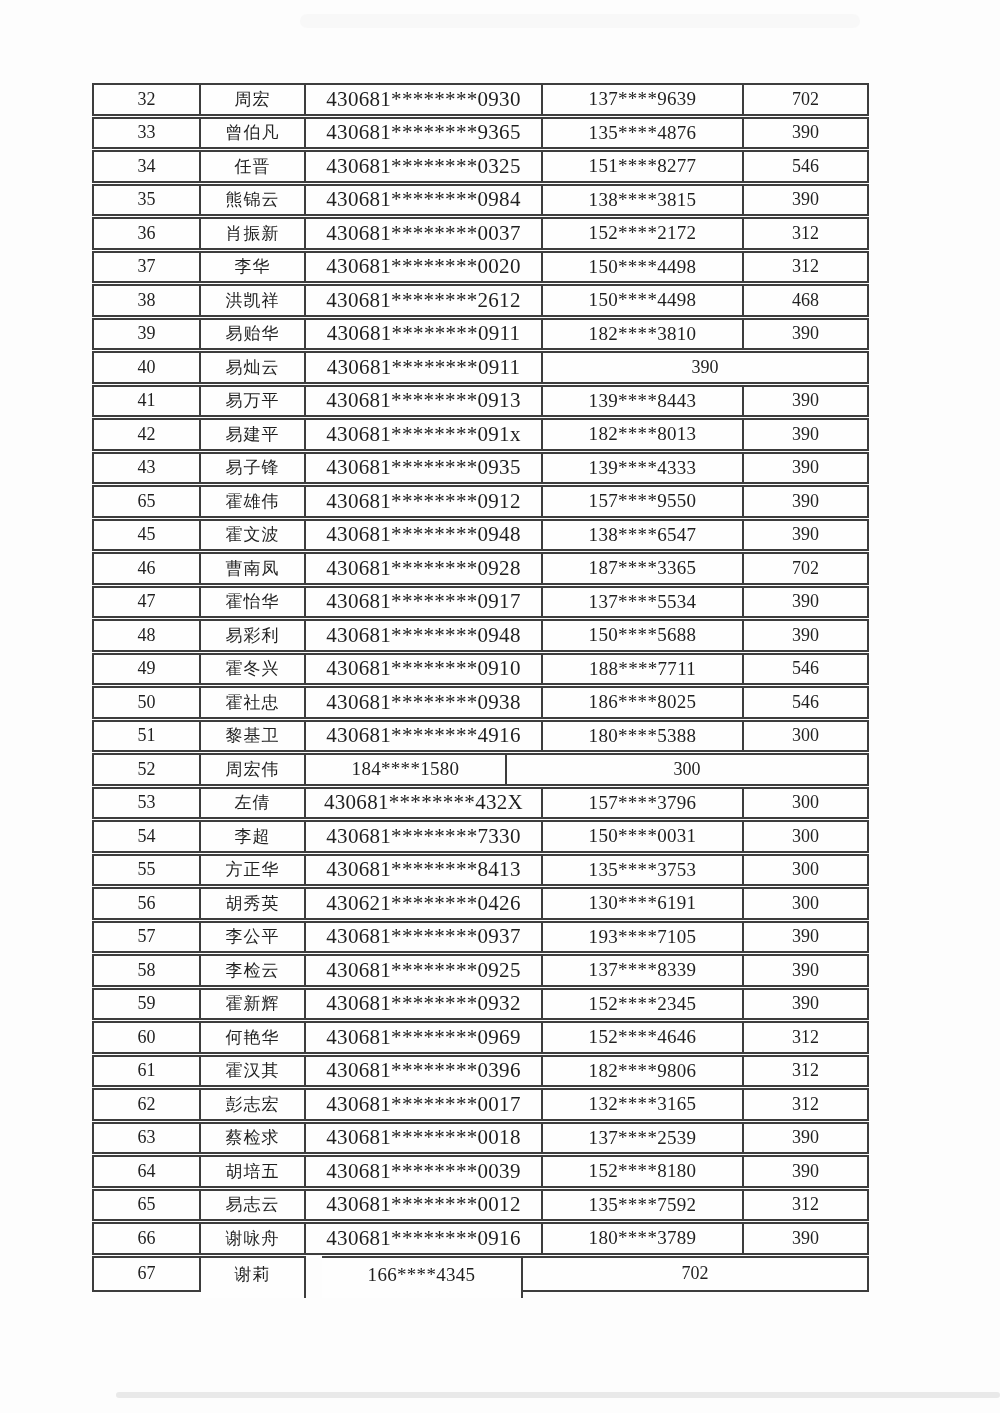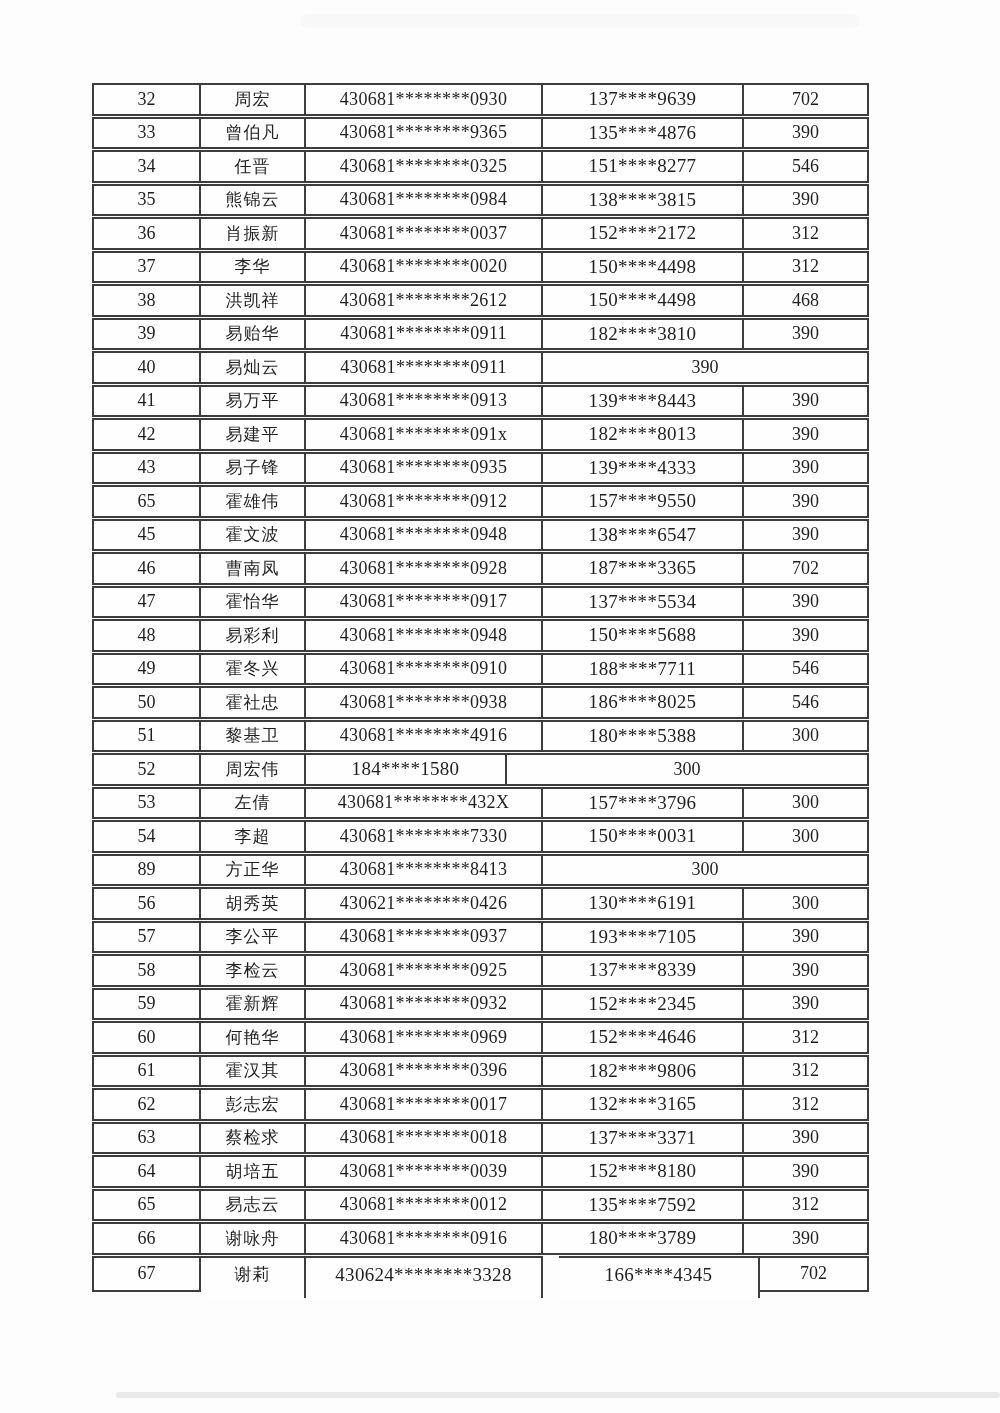--- a/index.html
+++ b/index.html
@@ -46,21 +46,21 @@
     justify-content:center;
     color:#1f1f1f;
     white-space:nowrap;
     overflow:hidden;
   }
   .row .cell { border-right:2px solid #3d3d3d; height:100%; }
   .row .cell:last-child { border-right:none; }
 
   .c-no     { flex:0 0 107px; font-size:18px; }
   .c-name   { flex:0 0 105px; font-size:17px; letter-spacing:1px; }
-  .c-id     { flex:0 0 237px; font-size:18px; letter-spacing:.3px; }
+  .c-id     { flex:0 0 237px; font-size:21px; letter-spacing:.3px; }
   .c-phone  { flex:0 0 201px; font-size:19px; letter-spacing:.3px; }
   .c-amount { flex:1 1 auto;  font-size:18px; }
 
   
   .row-last {
     display:flex;
     box-sizing:border-box;
     height:42px;
     border:none;
     background:transparent;
@@ -249,23 +249,24 @@
         <div class="cell c-amount">300</div>
       </div>
       <div class="row">
         <div class="cell c-no">54</div>
         <div class="cell c-name">李超</div>
         <div class="cell c-id">430681********7330</div>
         <div class="cell c-phone">150****0031</div>
         <div class="cell c-amount">300</div>
       </div>
       <div class="row">
-        <div class="cell c-no">89</div>
+        <div class="cell c-no">55</div>
         <div class="cell c-name">方正华</div>
         <div class="cell c-id">430681********8413</div>
+        <div class="cell c-phone">135****3753</div>
         <div class="cell c-amount">300</div>
       </div>
       <div class="row">
         <div class="cell c-no">56</div>
         <div class="cell c-name">胡秀英</div>
         <div class="cell c-id">430621********0426</div>
         <div class="cell c-phone">130****6191</div>
         <div class="cell c-amount">300</div>
       </div>
       <div class="row">
@@ -307,21 +308,21 @@
         <div class="cell c-no">62</div>
         <div class="cell c-name">彭志宏</div>
         <div class="cell c-id">430681********0017</div>
         <div class="cell c-phone">132****3165</div>
         <div class="cell c-amount">312</div>
       </div>
       <div class="row">
         <div class="cell c-no">63</div>
         <div class="cell c-name">蔡检求</div>
         <div class="cell c-id">430681********0018</div>
-        <div class="cell c-phone">137****3371</div>
+        <div class="cell c-phone">137****2539</div>
         <div class="cell c-amount">390</div>
       </div>
       <div class="row">
         <div class="cell c-no">64</div>
         <div class="cell c-name">胡培五</div>
         <div class="cell c-id">430681********0039</div>
         <div class="cell c-phone">152****8180</div>
         <div class="cell c-amount">390</div>
       </div>
       <div class="row">
@@ -334,19 +335,18 @@
       <div class="row">
         <div class="cell c-no">66</div>
         <div class="cell c-name">谢咏舟</div>
         <div class="cell c-id">430681********0916</div>
         <div class="cell c-phone">180****3789</div>
         <div class="cell c-amount">390</div>
       </div>
       <div class="row-last">
         <div class="cell lr-no">67</div>
         <div class="cell lr-mid lr-name">谢莉</div>
-        <div class="cell lr-mid lr-id">430624********3328</div>
         <div class="cell lr-mid lr-phone">166****4345</div>
         <div class="cell lr-amount">702</div>
       </div>
     </div>
   <div class="scan-artifact-bottom"></div>
 </div>
 
 </body></html>

